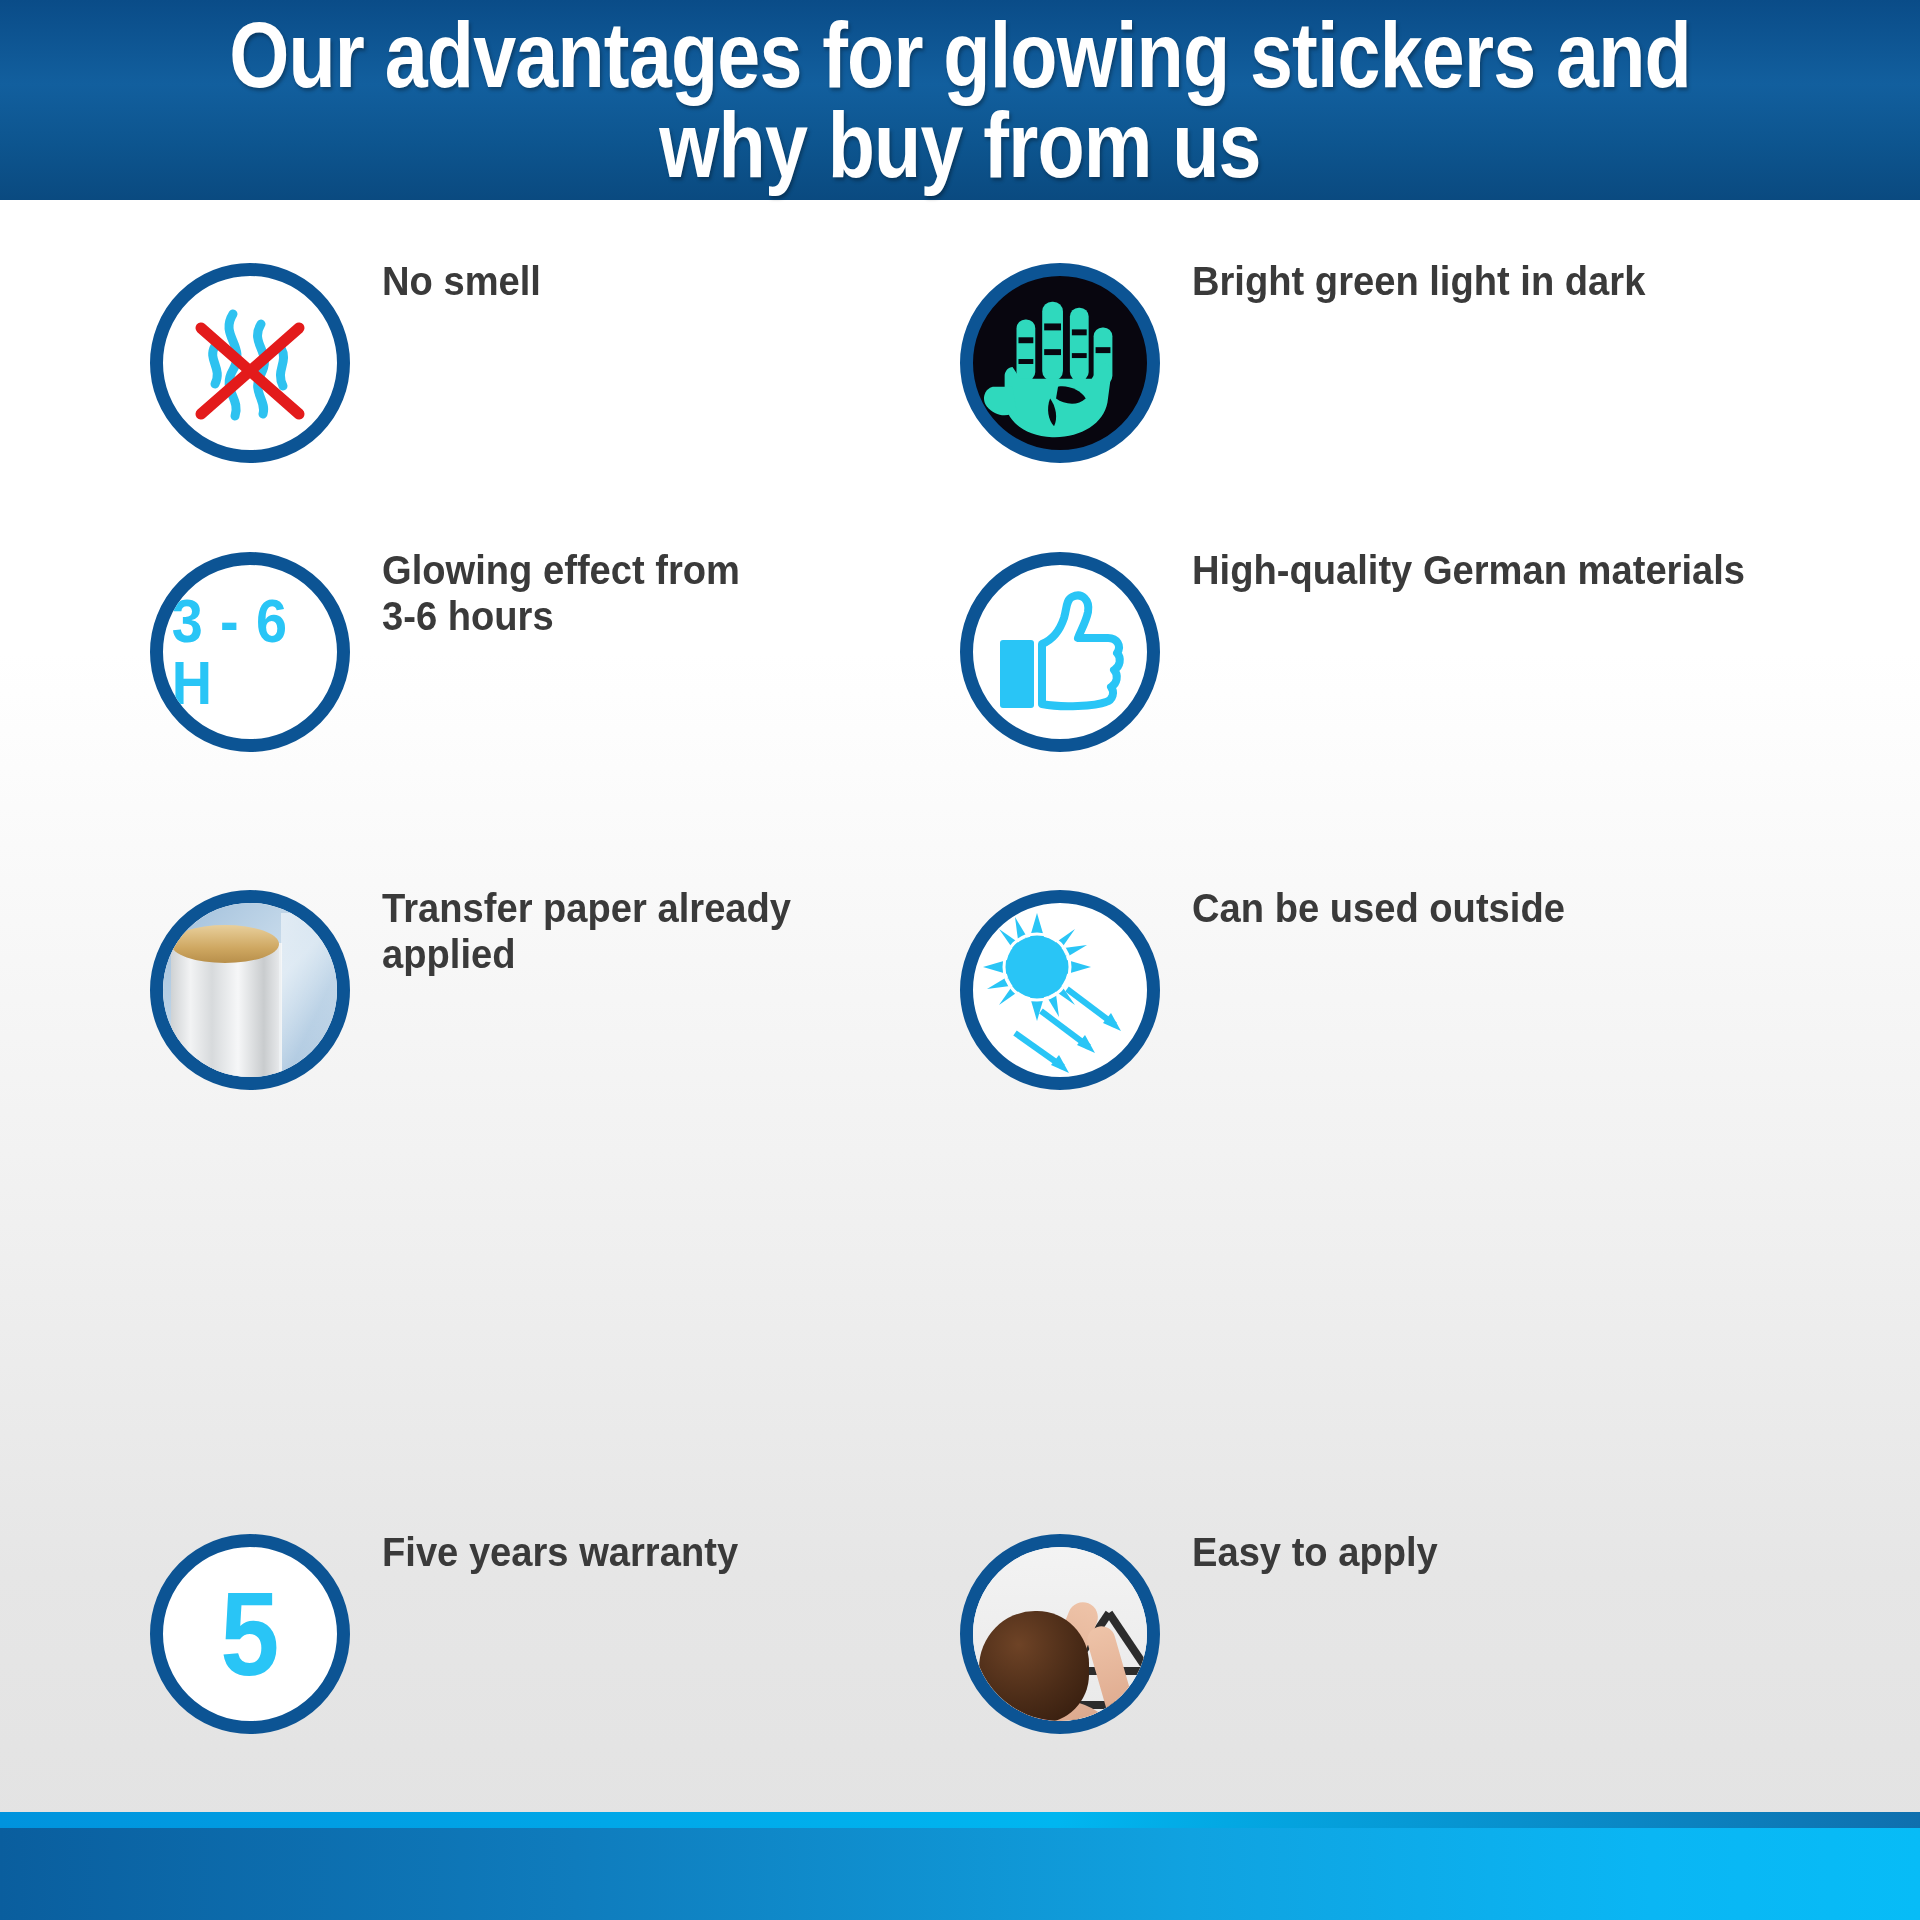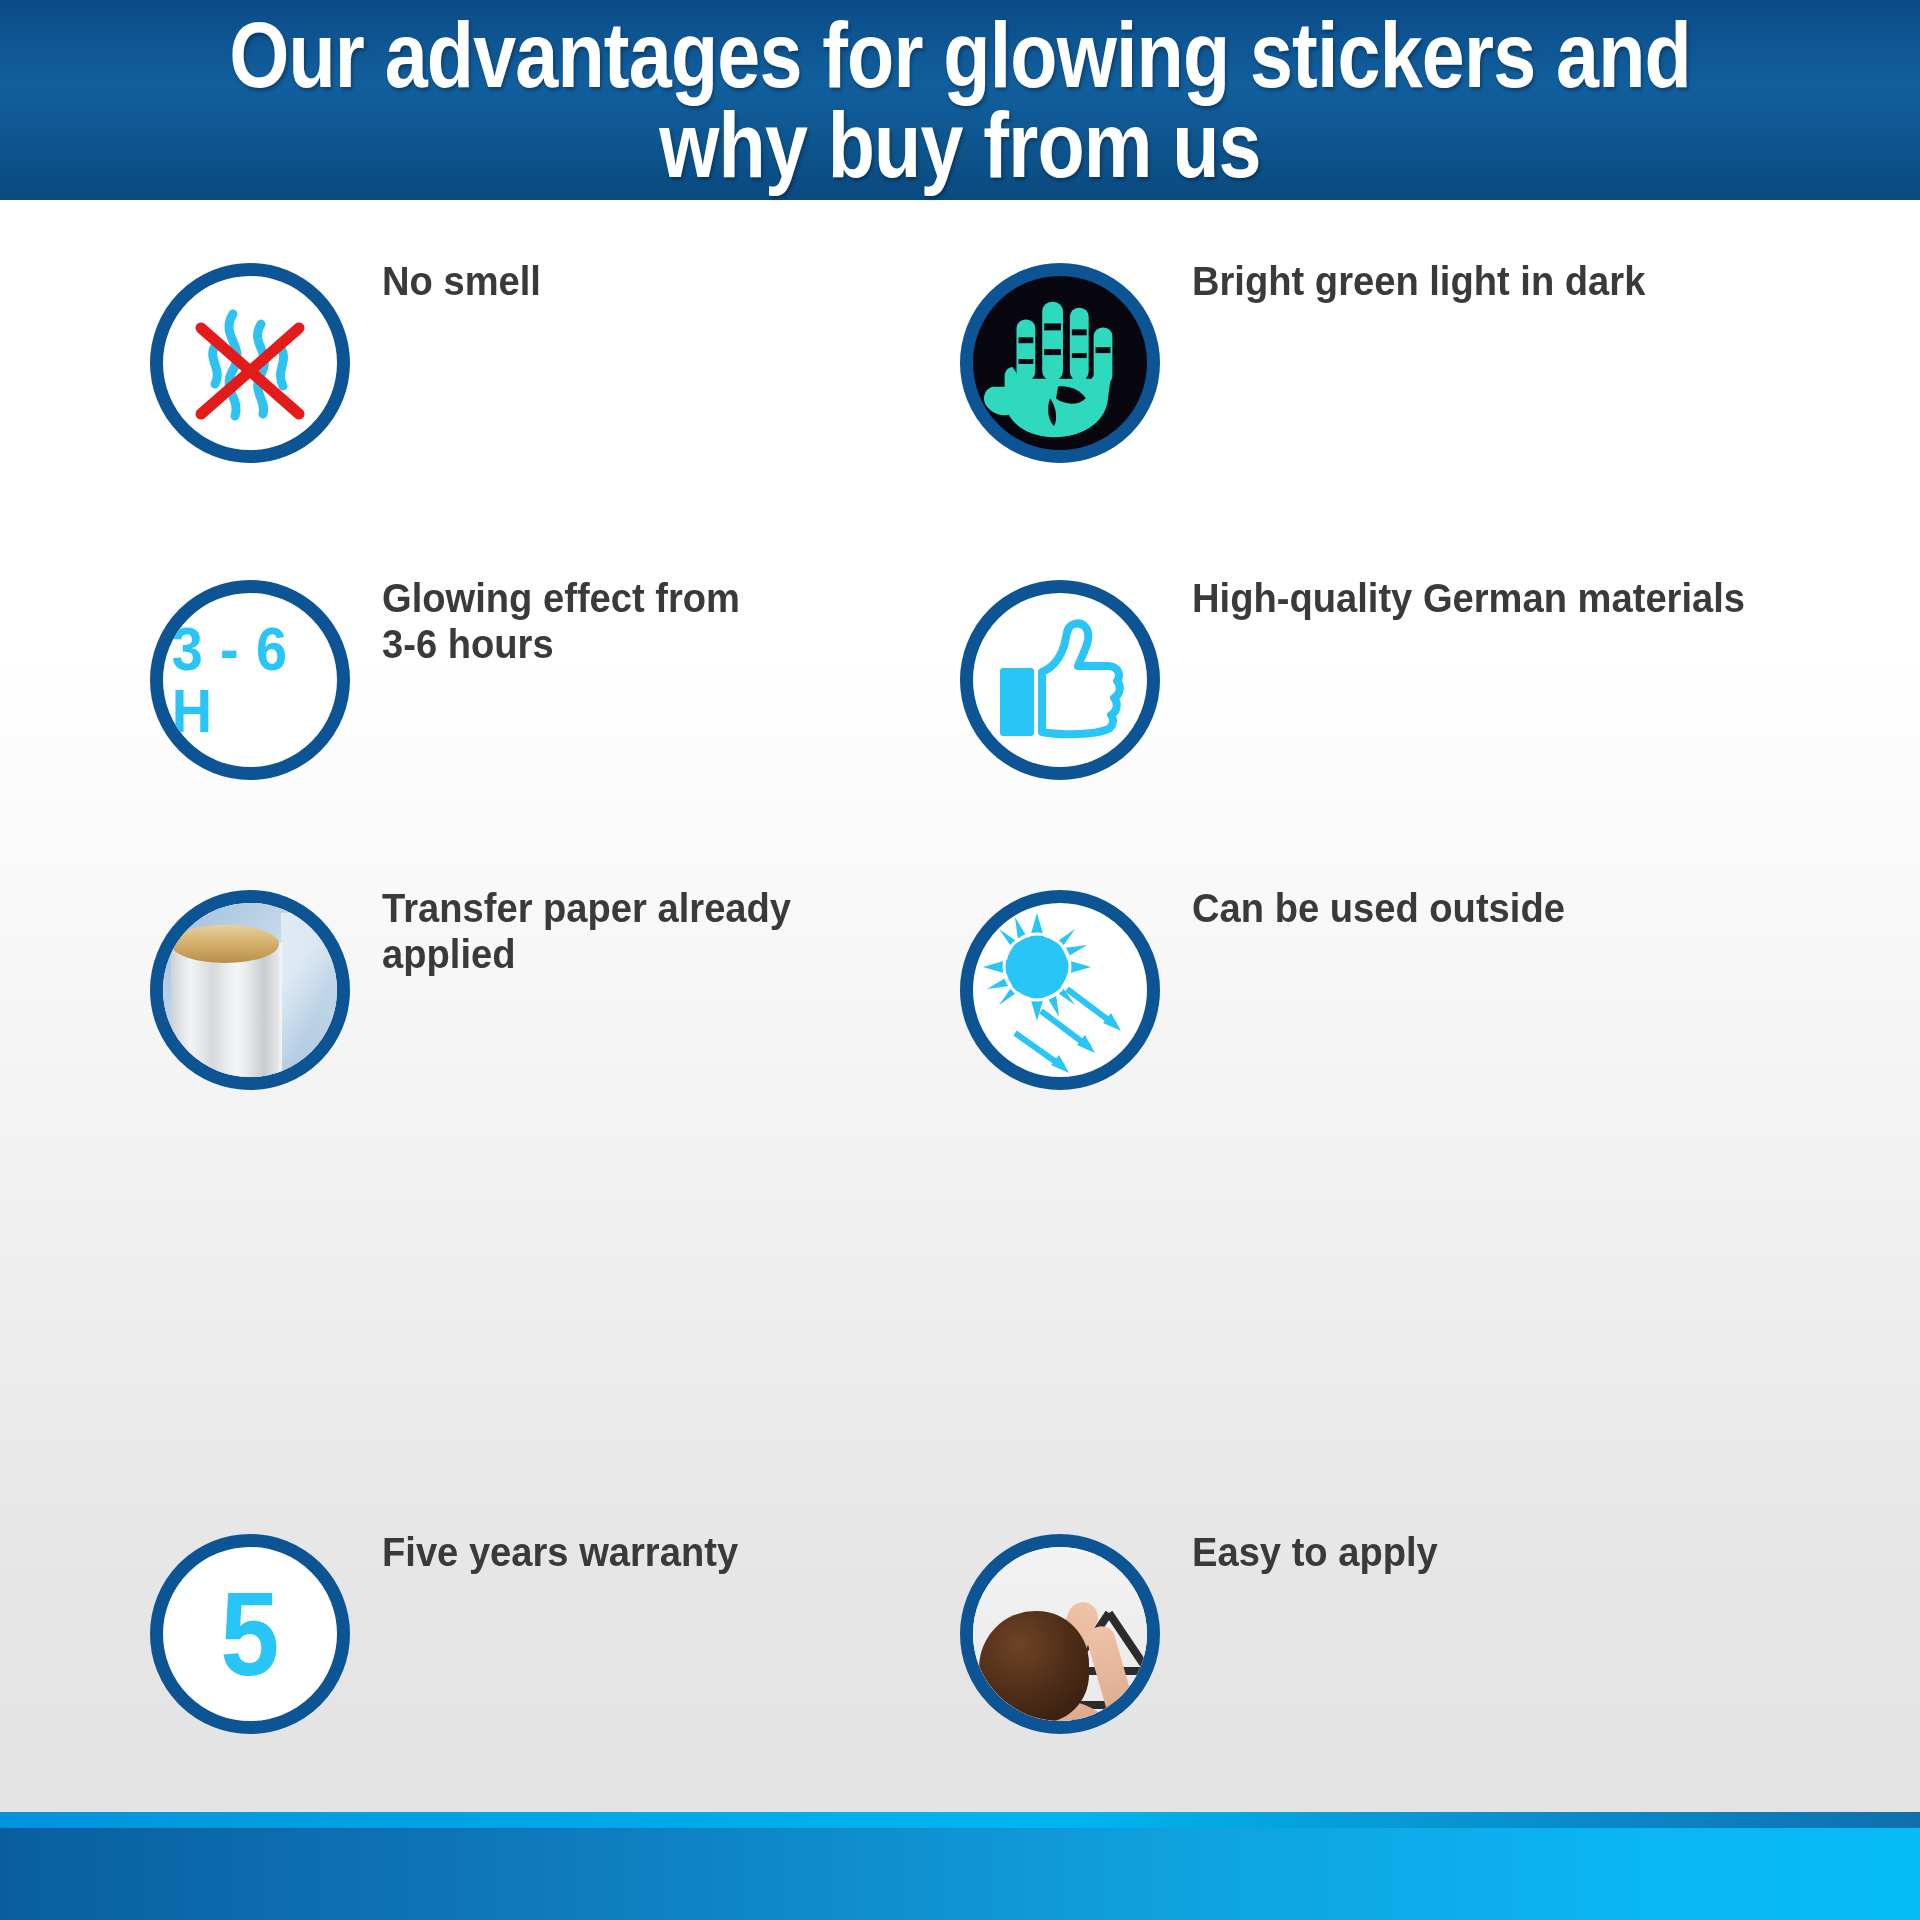--- a/index.html
+++ b/index.html
@@ -225,21 +225,21 @@
               <path d="M86 112 C96 110 110 116 114 124 C106 132 92 130 84 124 Z"></path>
               <path d="M78 124 C84 132 86 144 82 152 C76 146 74 134 78 124 Z"></path>
             </g>
           </svg>
         </div>
       </div>
       <div class="label">Bright green light in dark</div>
     </div>
   </div>
 
-  <div class="row" style="top:334px;">
+  <div class="row" style="top:306px;">
 
     <div class="cell left">
       <div class="badge">
         <div class="badge-inner">
           <span class="txt-badge txt-36">3 - 6 H</span>
         </div>
       </div>
       <div class="label">Glowing effect from
 3-6 hours</div>
     </div>

